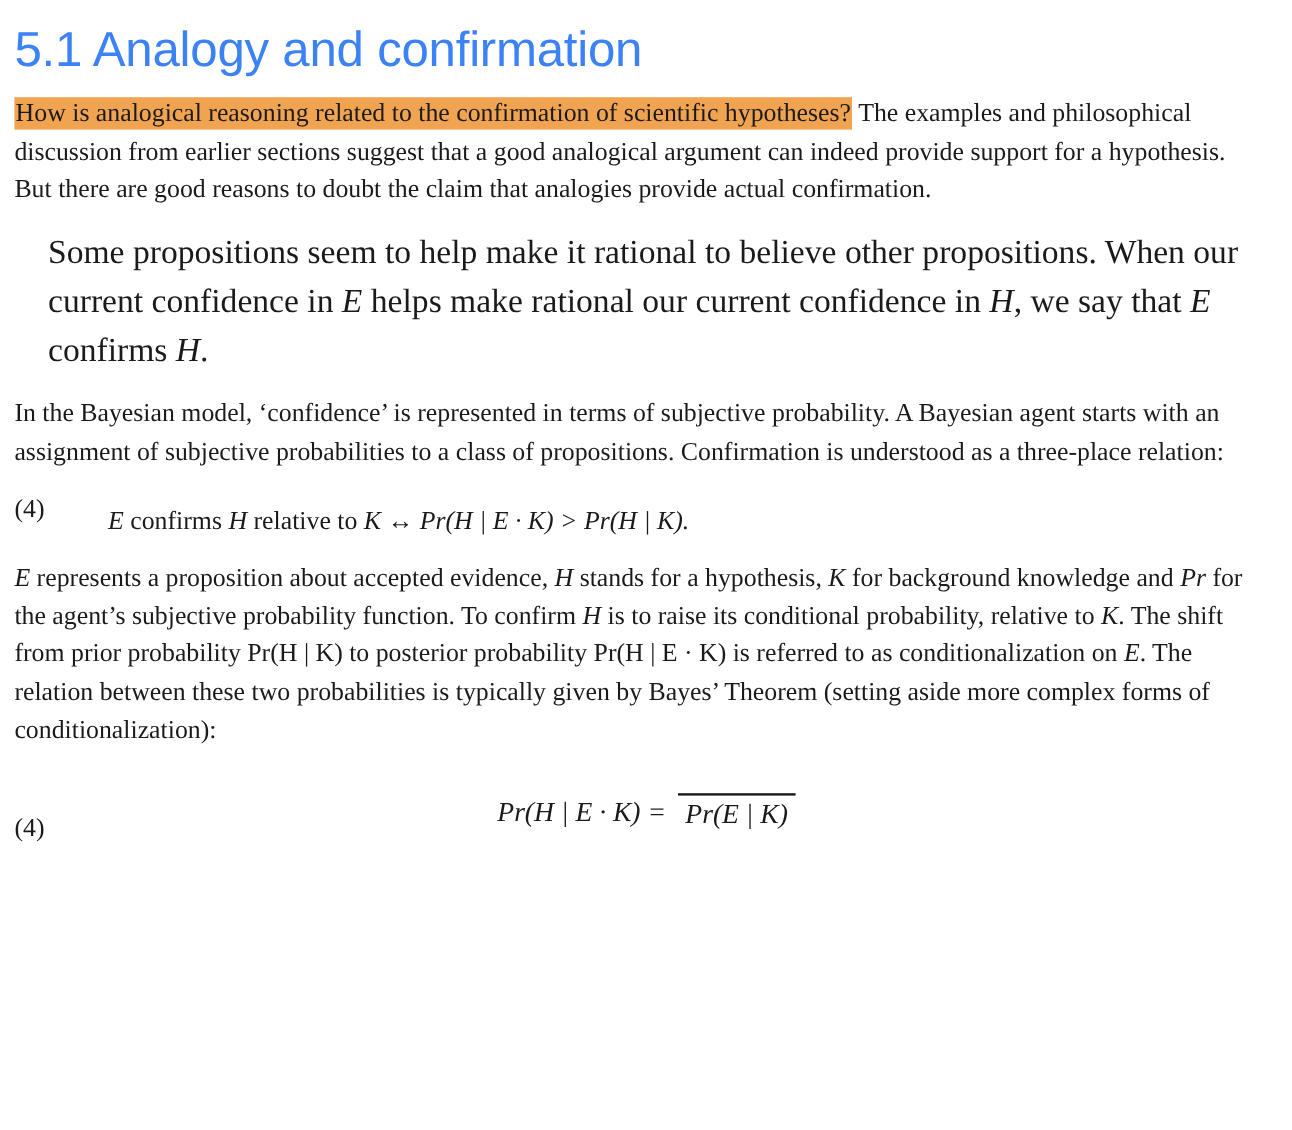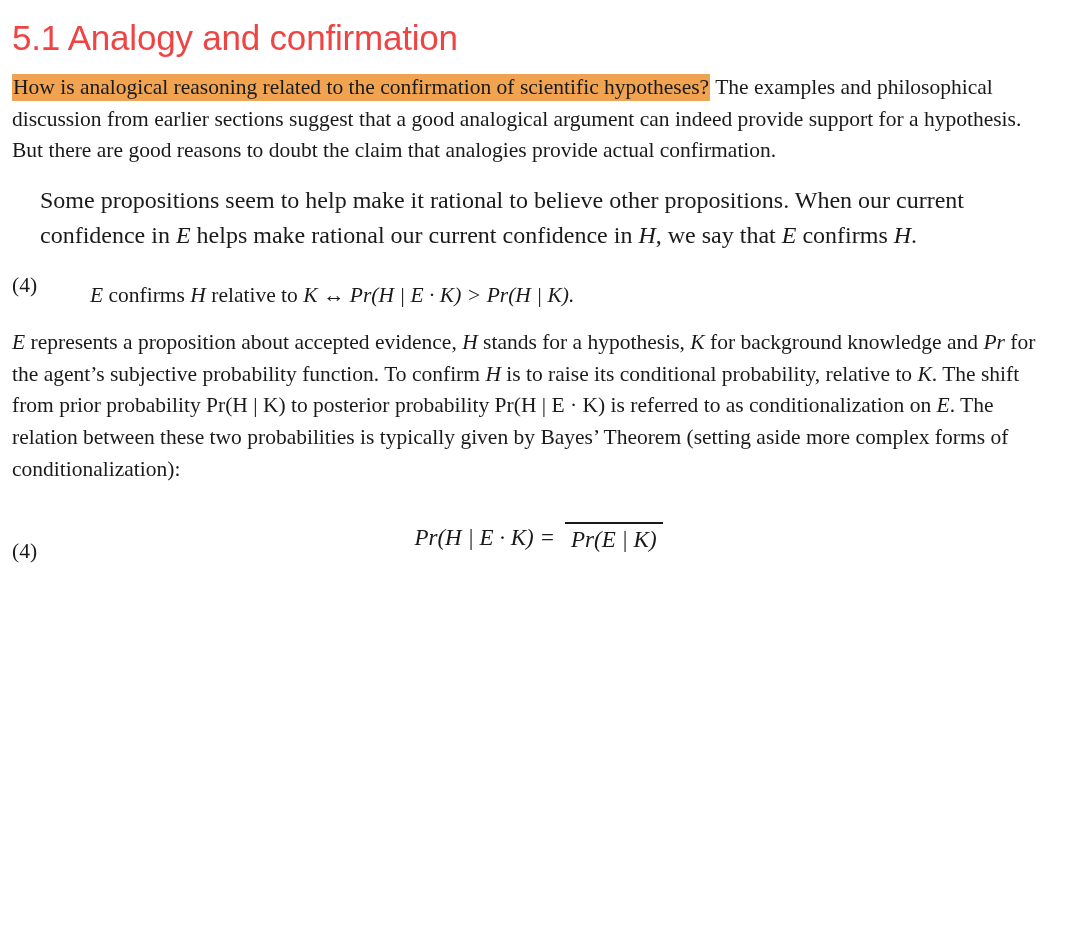--- a/index.html
+++ b/index.html
@@ -14,40 +14,40 @@
     color: #1a1a1a;
   }
   .page {
     width: 1077px;
     box-sizing: border-box;
     padding: 10px 30px 10px 12px;
   }
   h1.section-title {
     font-family: "Liberation Sans", sans-serif;
     font-weight: 400;
-    font-size: 35px;
+    font-size: 41px;
     line-height: 1.15;
     margin: 8px 0 14px 0;
-    color: #ef4444;
+    color: #3b82f6;
     letter-spacing: -0.2px;
   }
   p.para {
     font-size: 21.5px;
     line-height: 1.47;
     margin: 0 0 16px 0;
     text-align: left;
   }
   .highlight {
     background: #f0a350;
     padding: 1px 1px 2px 1px;
     box-decoration-break: clone;
     -webkit-box-decoration-break: clone;
   }
   blockquote.quote {
-    font-size: 24px;
+    font-size: 28px;
     line-height: 1.47;
     margin: 0 0 16px 0;
     padding-left: 28px;
   }
   .mathvar {
     font-family: "Liberation Serif", serif;
     font-style: italic;
   }
   .numbered {
     display: flex;
@@ -128,20 +128,21 @@
 
 <div class="page">
 
   <h1 class="section-title">5.1 Analogy and confirmation</h1>
 
   <p class="para"><span class="highlight">How is analogical reasoning related to the confirmation of scientific hypotheses?</span><span> The examples and philosophical discussion from earlier sections suggest that a good analogical argument can indeed provide support for a hypothesis. But there are good reasons to doubt the claim that analogies provide actual confirmation.</span></p>
 
 
   <blockquote class="quote"><span>Some propositions seem to help make it rational to believe other propositions. When our current confidence in </span><span class="mathvar">E</span><span> helps make rational our current confidence in </span><span class="mathvar">H</span><span>, we say that </span><span class="mathvar">E</span><span> confirms </span><span class="mathvar">H</span><span>.</span></blockquote>
 
+  <p class="para">In the Bayesian model, ‘confidence’ is represented in terms of subjective probability. A Bayesian agent starts with an assignment of subjective probabilities to a class of propositions. Confirmation is understood as a three-place relation:</p>
 
   <div class="numbered">
     <div class="num">(4)</div>
     <div class="body">
       <span class="ex-content"><span class="mathvar">E</span><span> confirms </span><span class="mathvar">H</span><span> relative to </span><span class="mathvar">K</span><span> ↔ </span><span class="mathvar nb">Pr(H | E · K) &gt; Pr(H | K).</span></span>
     </div>
   </div>
 
   <p class="para"><span class="mathvar">E</span><span> represents a proposition about accepted evidence, </span><span class="mathvar">H</span><span> stands for a hypothesis, </span><span class="mathvar">K</span><span> for background knowledge and </span><span class="mathvar">Pr</span><span> for the agent’s subjective probability function. To confirm </span><span class="mathvar">H</span><span> is to raise its conditional probability, relative to </span><span class="mathvar">K</span><span>. The shift from </span><span class="italic nb">prior probability Pr(H | K)</span><span> to </span><span class="italic nb">posterior probability Pr(H | E · K)</span><span> is referred to as </span><span class="italic">conditionalization</span><span> on </span><span class="mathvar">E</span><span>. The relation between these two probabilities is typically given by Bayes’ Theorem (setting aside more complex forms of conditionalization):</span></p>
 

